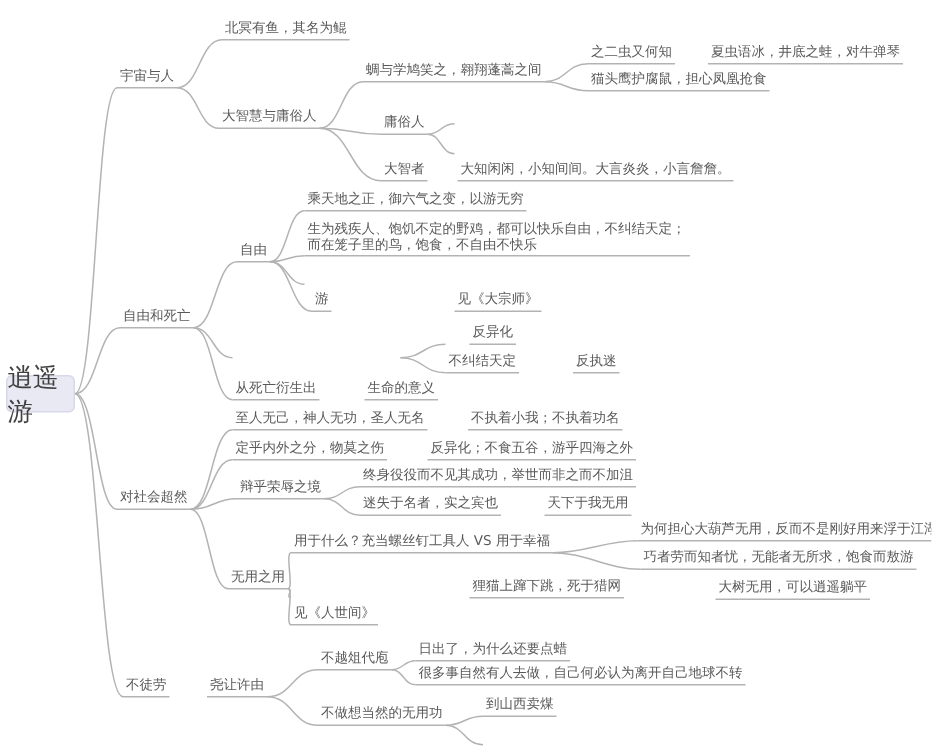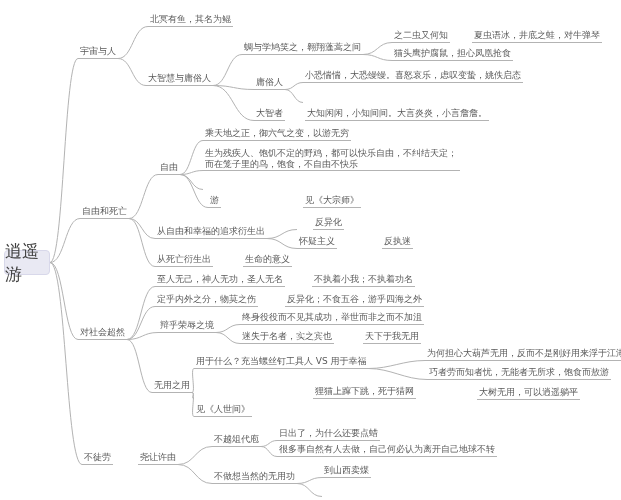--- a/index.html
+++ b/index.html
@@ -65,33 +65,31 @@
   <div class="root">逍遥游</div>
 
   <div class="node" style="left:78px;top:45px">宇宙与人</div>
   <div class="node" style="left:148px;top:13px">北冥有鱼，其名为鲲</div>
   <div class="node" style="left:146px;top:72px">大智慧与庸俗人</div>
   <div class="node" style="left:242px;top:41px">蜩与学鸠笑之，翱翔蓬蒿之间</div>
   <div class="node" style="left:392px;top:29px">之二虫又何知</div>
   <div class="node" style="left:472px;top:29px">夏虫语冰，井底之蛙，对牛弹琴</div>
   <div class="node" style="left:392px;top:47px">猫头鹰护腐鼠，担心凤凰抢食</div>
   <div class="node" style="left:254px;top:76px">庸俗人</div>
-  <div class="node" style="left:303px;top:69px">小恐惴惴，大恐缦缦。喜怒哀乐，虑叹变蛰，姚佚启态</div>
   <div class="node" style="left:254px;top:107px">大智者</div>
   <div class="node" style="left:305px;top:107px">大知闲闲，小知间间。大言炎炎，小言詹詹。</div>
 
   <div class="node" style="left:80px;top:205px">自由和死亡</div>
   <div class="node" style="left:158px;top:161px">自由</div>
   <div class="node" style="left:203px;top:127px">乘天地之正，御六气之变，以游无穷</div>
   <div class="node wrap" style="left:203px;top:148px">生为残疾人、饱饥不定的野鸡，都可以快乐自由，不纠结天定；而在笼子里的鸟，饱食，不自由不快乐</div>
   <div class="node" style="left:208px;top:194px">游</div>
   <div class="node" style="left:303px;top:194px">见《大宗师》</div>
-  <div class="node" style="left:155px;top:225px">从自由和幸福的追求衍生出</div>
   <div class="node" style="left:313px;top:216px">反异化</div>
-  <div class="node" style="left:297px;top:235px">怀疑主义</div>
+  <div class="node" style="left:297px;top:235px">不纠结天定</div>
   <div class="node" style="left:382px;top:235px">反执迷</div>
   <div class="node" style="left:155px;top:253px">从死亡衍生出</div>
   <div class="node" style="left:243px;top:253px">生命的意义</div>
 
   <div class="node" style="left:78px;top:326px">对社会超然</div>
   <div class="node" style="left:155px;top:273px">至人无己，神人无功，圣人无名</div>
   <div class="node" style="left:312px;top:273px">不执着小我；不执着功名</div>
   <div class="node" style="left:155px;top:293px">定乎内外之分，物莫之伤</div>
   <div class="node" style="left:285px;top:293px">反异化；不食五谷，游乎四海之外</div>
   <div class="node" style="left:158px;top:319px">辩乎荣辱之境</div>

